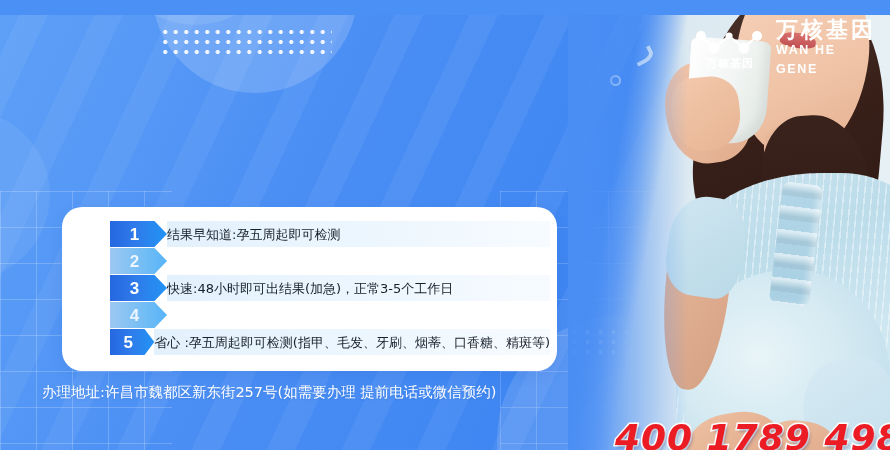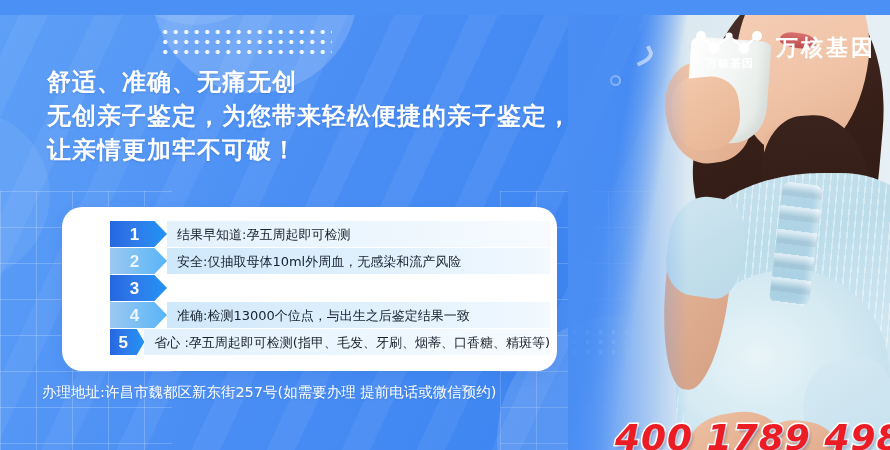--- a/index.html
+++ b/index.html
@@ -227,21 +227,21 @@
     position:relative; width:57px; height:26px;
     display:flex; align-items:center; justify-content:center;
     color:#ffffff; font-size:17px; font-weight:bold; line-height:1;
     font-family:"Liberation Sans",sans-serif;
     padding-right:8px;
     clip-path:polygon(0 0, 78% 0, 100% 50%, 78% 100%, 0 100%);
   }
   .row.odd .badge { background:linear-gradient(90deg,#2567e0 0%,#2f7bea 45%,#2293f5 100%); }
   .row.even .badge { background:linear-gradient(90deg,#9cc8f2 0%,#7dc0f4 45%,#57b4f7 100%); color:#eaf5ff; }
   .row-text {
-    flex:1; display:flex; align-items:center; padding-left:10px;
+    flex:1; display:flex; align-items:center; padding-left:0;
     color:#17202b; font-size:13px; line-height:1;
     font-family:"DejaVu Sans","Liberation Sans",sans-serif;
     white-space:nowrap;
   }
   .row.odd .row-text { background:linear-gradient(90deg,#e3f1fd 0%,#eef7fe 60%,#f7fbff 100%); }
   .row.even .row-text { background:linear-gradient(90deg,#cfe8fb 0%,#e2f1fd 60%,#f2f9ff 100%); }
   
   .address {
     position:absolute; left:42px; top:369px;
     color:#ffffff; font-size:14.5px; line-height:1.2; white-space:nowrap;
@@ -312,45 +312,40 @@
           <circle cx="22" cy="23" r="5.4"></circle>
           <circle cx="37" cy="11" r="3.6"></circle>
           <circle cx="52" cy="23" r="5.4"></circle>
           <circle cx="65" cy="11" r="5"></circle>
         </g>
       </svg>
       <div class="logo-cn-small">万核基因</div>
     </div>
     <div class="logo-text">
       <div class="logo-cn">万核基因</div>
+      <div class="logo-en">WAN HE GENE</div>
     </div>
   </div>
 
-  <div class="headline">
-    <div class="hl">舒适、准确、无痛无创</div>
-    <div class="hl">无创亲子鉴定，为您带来轻松便捷的亲子鉴定，</div>
-    <div class="hl">让亲情更加牢不可破！</div>
-  </div>
 
   <div class="card">
     <div class="rows">
       <div class="row odd">
         <div class="badge">1</div>
         <div class="row-text">结果早知道:孕五周起即可检测</div>
       </div>
       <div class="row even">
         <div class="badge">2</div>
-        <div class="row-text">安全:仅抽取母体10ml外周血，无感染和流产风险</div>
       </div>
       <div class="row odd">
         <div class="badge">3</div>
+        <div class="row-text">快速:48小时即可出结果(加急)，正常3-5个工作日</div>
       </div>
       <div class="row even">
         <div class="badge">4</div>
-        <div class="row-text">准确:检测13000个位点，与出生之后鉴定结果一致</div>
       </div>
       <div class="row odd">
         <div class="badge">5</div>
         <div class="row-text">省心 :孕五周起即可检测(指甲、毛发、牙刷、烟蒂、口香糖、精斑等)</div>
       </div>
     </div>
   </div>
 
   <div class="address">办理地址:许昌市魏都区新东街257号(如需要办理 提前电话或微信预约)</div>
 

